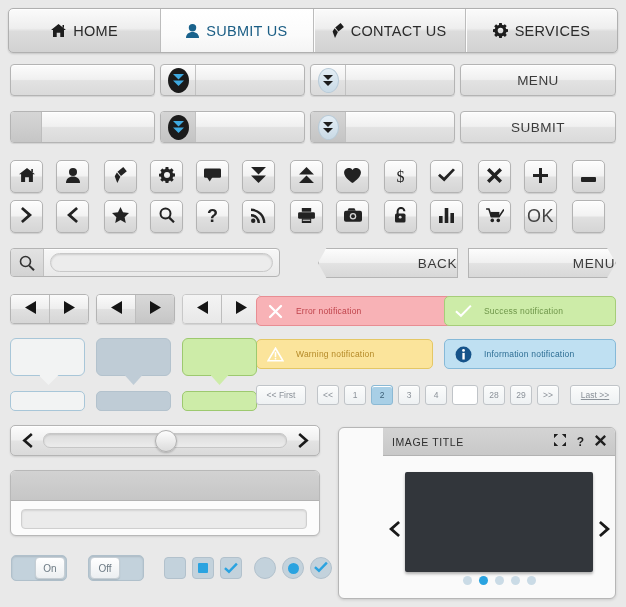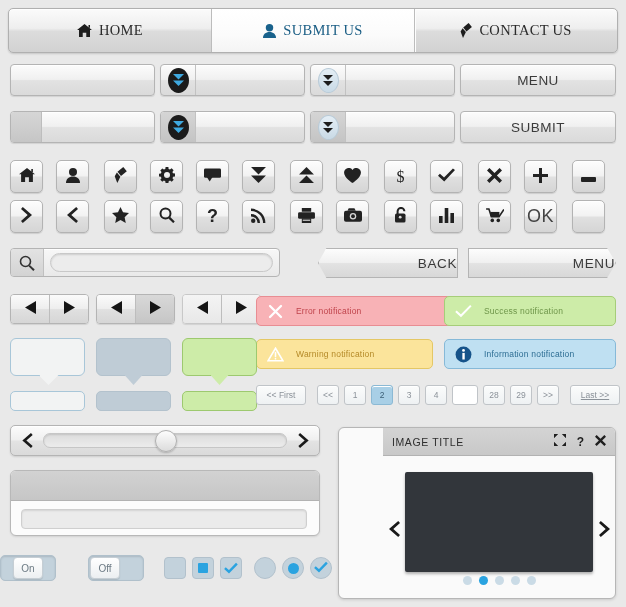--- a/index.html
+++ b/index.html
@@ -16,21 +16,21 @@
     position:absolute;left:8px;top:8px;width:610px;height:45px;
     border:1px solid #b0b0b0;border-radius:5px;
     background:linear-gradient(to bottom,#fbfbfb,#eeeeee 45%,#dcdcdc 52%,#d2d2d2);
     box-shadow:0 1px 2px rgba(0,0,0,.15),0 1px 0 #fff inset;
     display:flex;overflow:hidden;box-sizing:border-box;
   }
   .navtab{
     flex:1;display:flex;align-items:center;justify-content:center;gap:7px;
     font-size:14.5px;letter-spacing:.3px;color:#2b2b2b;
     border-right:1px solid #bcbcbc;box-shadow:1px 0 0 #fdfdfd;
-    cursor:pointer;height:100%;box-sizing:border-box;font-family:Liberation Serif, serif;
+    cursor:pointer;height:100%;box-sizing:border-box;
   }
   .navtab:last-child{border-right:none;box-shadow:none;}
   .navtab.active{
     background:linear-gradient(to bottom,#ffffff,#fbfbfb 60%,#f4f4f4);
     color:#1b5e85;
   }
   .navtab .ic{display:flex;align-items:center;}
 
   
   .bar{
@@ -289,20 +289,28 @@
     </div>
     <div class="navtab">
       <span class="ic">
         <svg width="12" height="15" viewBox="0 0 12 15">
             <path fill="#1d1d1d" d="M8.6 0 3.2 4.5l3.3 3.9L11.9 4z"></path>
             <path fill="#1d1d1d" d="m2.6 5.2 3.3 3.9L3 15 .6 8.6z"></path>
           </svg>
       </span>
       <span>CONTACT US</span>
     </div>
+    <div class="navtab">
+      <span class="ic">
+        <svg width="15" height="15" viewBox="0 0 16 16">
+            <path fill="#1d1d1d" d="M16 9.4V6.6l-2-.3-.6-1.4 1.2-1.6-2-2-1.6 1.2-1.4-.6L9.4 0H6.6l-.3 2-1.4.6-1.6-1.2-2 2 1.2 1.6-.6 1.4-2 .3v2.8l2 .3.6 1.4-1.2 1.6 2 2 1.6-1.2 1.4.6.3 2h2.8l.3-2 1.4-.6 1.6 1.2 2-2-1.2-1.6.6-1.4zM8 11a3 3 0 1 1 0-6 3 3 0 0 1 0 6z"></path>
+          </svg>
+      </span>
+      <span>SERVICES</span>
+    </div>
   </div>
 
   <div class="bar" style="left:10px;top:64px;width:145px;">
     <span class="lbl"></span>
   </div>
   <div class="bar" style="left:160px;top:64px;width:145px;">
     <span class="dropdark">
       <span class="badge-dark">
         <svg width="11" height="12" viewBox="0 0 12 13">
             <path fill="#3fa9e0" d="M6 6 0 0h12z"></path>
@@ -650,21 +658,21 @@
           <path fill="#1a1a1a" d="M1.8 0 11 8l-9.2 8L0 13.9 6.7 8 0 2.1z"></path>
         </svg>
     </span>
   </div>
 
   <div class="formpanel">
     <div class="phead"></div>
     <input type="text" placeholder="" style="">
   </div>
 
-  <div class="toggle on" style="left:0;top:555px;justify-content:center;">
+  <div class="toggle on" style="left:11px;top:555px;">
     <span class="tknob">
       <span>On</span>
     </span>
   </div>
   <div class="toggle off" style="left:88px;top:555px;background:#c3d2dc;">
     <span class="tknob">
       <span>Off</span>
     </span>
   </div>
 

